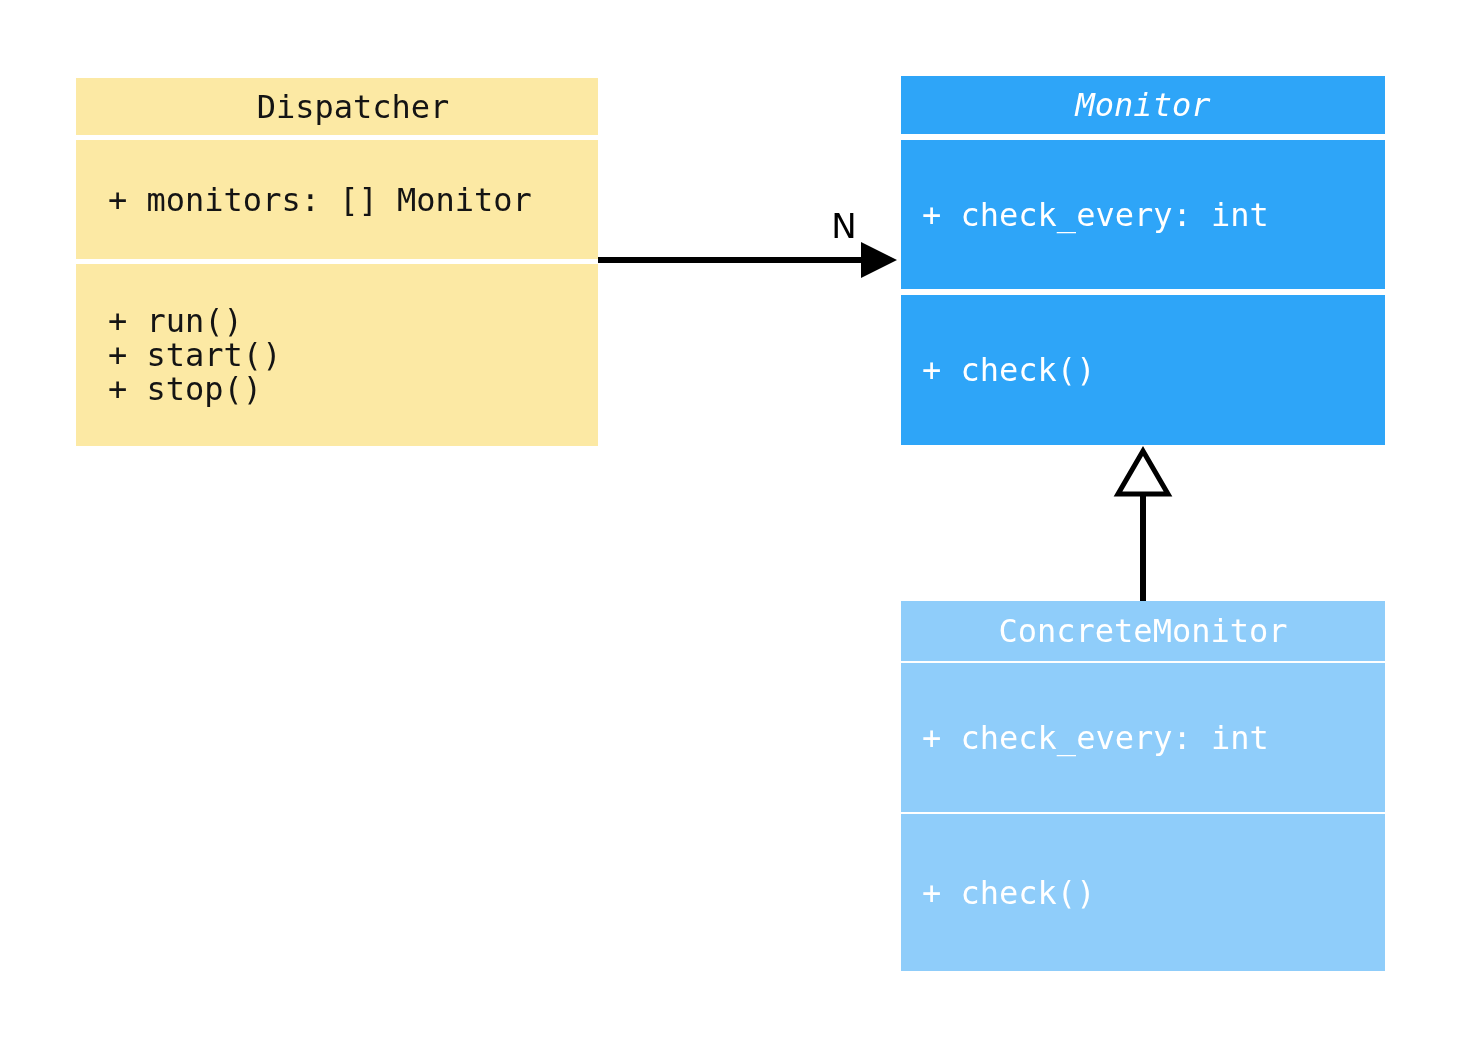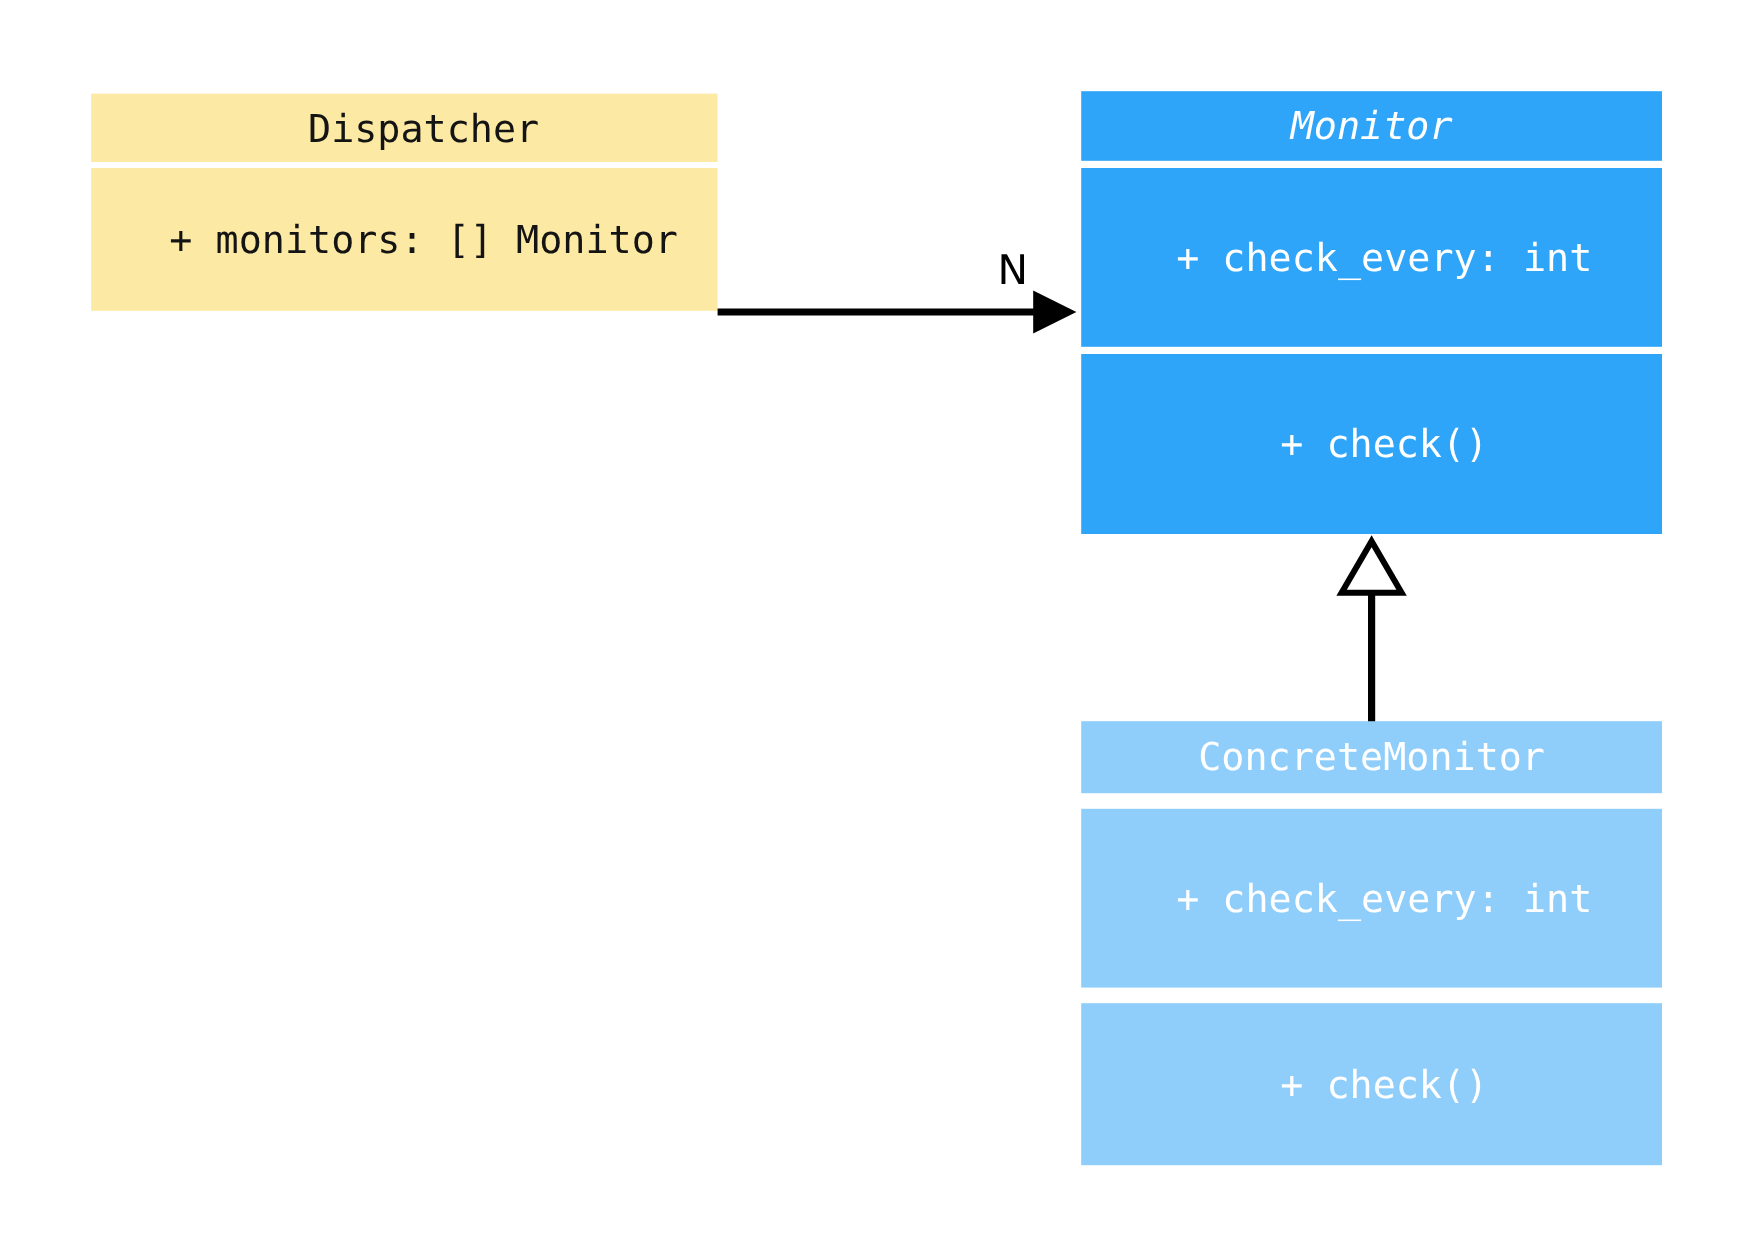--- a/index.html
+++ b/index.html
@@ -17,21 +17,20 @@
   }
   .uml-class {
     position: absolute;
     display: flex;
     flex-direction: column;
   }
   .sec {
     display: flex;
     flex-direction: column;
     justify-content: center;
-    align-items: center;
   }
   .sec.title {
     align-items: center;
     font-size: 32px;
   }
   .sec.attrs, .sec.methods {
     padding-left: 21px;
     font-size: 32px;
     line-height: 34px;
   }
@@ -45,21 +44,21 @@
   .dispatcher .methods { flex: 1; }
 
   
   .monitor { left: 901px; top: 76px; width: 484px; height: 369px; gap: 6px; }
   .monitor .sec { background: var(--monitor-fill, #2EA5F8); color: #ffffff; }
   .monitor .title { height: 58px; flex: none; font-style: italic; }
   .monitor .attrs { height: 149px; flex: none; }
   .monitor .methods { flex: 1; }
 
   
-  .concrete { left: 901px; top: 601px; width: 484px; height: 370px; gap: 13px; }
+  .concrete { left: 901px; top: 601px; width: 484px; height: 370px; gap: 2px; }
   .concrete .sec { background: var(--concrete-fill, #8FCDFA); color: #ffffff; }
   .concrete .title { height: 60px; flex: none; }
   .concrete .attrs { height: 149px; flex: none; }
   .concrete .methods { flex: 1; }
 
   .connectors {
     position: absolute;
     left: 0;
     top: 0;
     pointer-events: none;
@@ -80,20 +79,25 @@
 <body>
 
 <div class="canvas" style="--dispatcher-fill: #FCE9A4; --monitor-fill: #2EA5F8; --concrete-fill: #8FCDFA;">
 
   <div class="uml-class dispatcher">
     <div class="sec title">
       <span class="member">Dispatcher</span>
     </div>
     <div class="sec attrs">
       <span class="member">+ monitors: [] Monitor</span>
+    </div>
+    <div class="sec methods">
+      <span class="member">+ run()</span>
+      <span class="member">+ start()</span>
+      <span class="member">+ stop()</span>
     </div>
   </div>
 
   <div class="uml-class monitor">
     <div class="sec title">
       <span class="member">Monitor</span>
     </div>
     <div class="sec attrs">
       <span class="member">+ check_every: int</span>
     </div>

